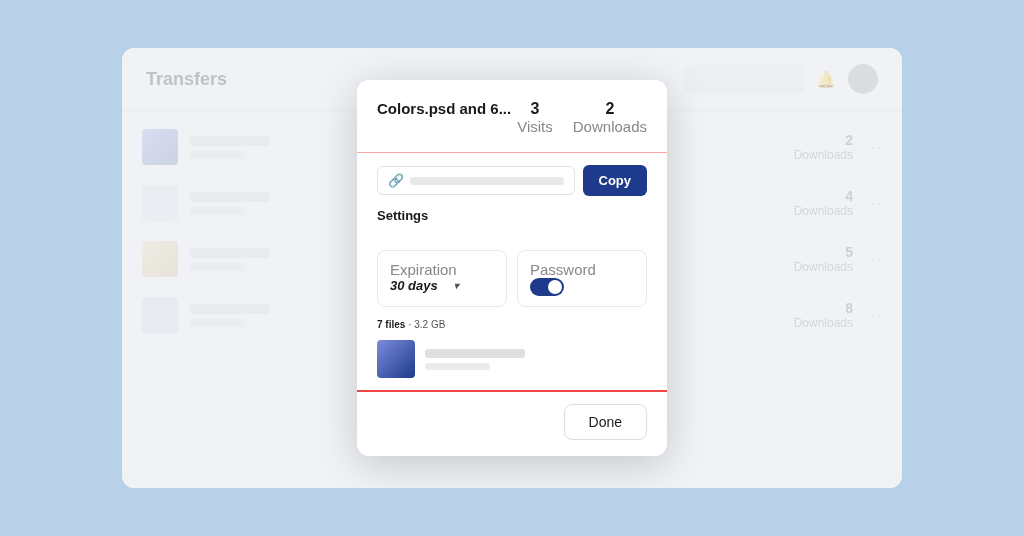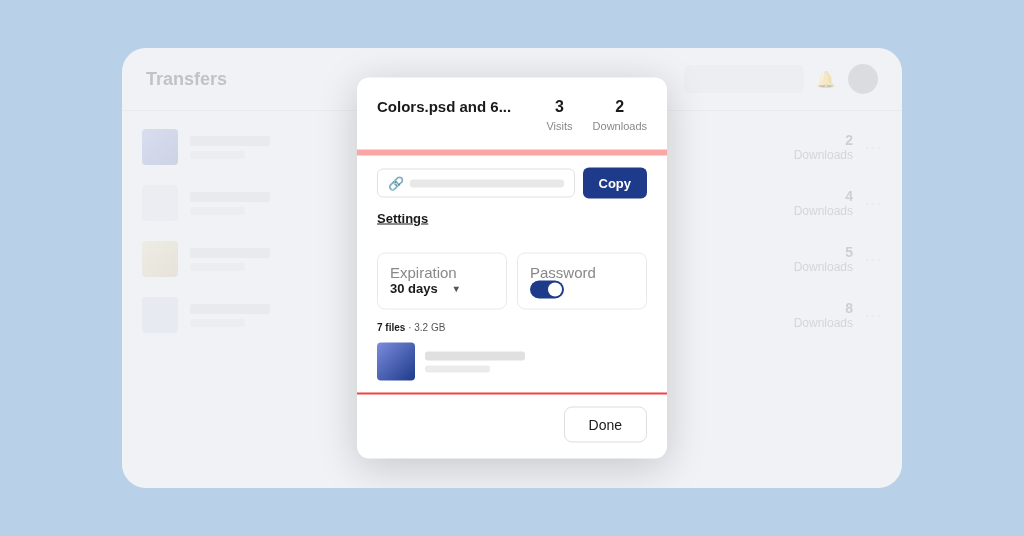--- a/index.html
+++ b/index.html
@@ -12,21 +12,21 @@
       align-items: center;
       justify-content: center;
       overflow: hidden;
     }
 
     
     .bg-panel {
       width: 780px;
       height: 440px;
       background: #f0f2f5;
-      border-radius: 24px;
+      border-radius: 12px;
       position: relative;
       overflow: hidden;
     }
 
     
     .topbar {
       display: flex;
       align-items: center;
       justify-content: space-between;
       padding: 16px 24px;
@@ -136,21 +136,21 @@
       transform: translate(-50%, -50%);
       width: 310px;
       background: #fff;
       border-radius: 12px;
       box-shadow: 0 8px 40px rgba(0,0,0,0.18);
       overflow: hidden;
     }
 
     .modal-header {
       padding: 20px 20px 12px;
-      border-bottom: 6px solid #fca5a5;
+      border-bottom: 1px solid #fca5a5;
     }
     .modal-title-row {
       display: flex;
       align-items: flex-start;
       justify-content: space-between;
       margin-bottom: 4px;
     }
     .modal-transfer-name {
       font-size: 15px;
       font-weight: 700;
@@ -164,21 +164,21 @@
     .modal-stat {
       text-align: center;
     }
     .modal-stat-num {
       font-size: 16px;
       font-weight: 700;
       color: #1a1a1a;
       display: block;
     }
     .modal-stat-label {
-      font-size: 11px;
+      font-size: 15px;
       color: #888;
     }
     .modal-sent {
       font-size: 12px;
       color: #888;
       margin-top: 2px;
     }
 
     
     .link-row {
@@ -220,21 +220,20 @@
 
     
     .settings-section {
       padding: 0 20px 12px;
     }
     .settings-title {
       font-size: 13px;
       font-weight: 700;
       color: #1a1a1a;
       margin-bottom: 27px;
-      text-decoration: underline;
     }
     .settings-cards {
       display: flex;
       gap: 10px;
     }
     .settings-card {
       flex: 1;
       border: 1.5px solid #e8e8e8;
       border-radius: 8px;
       padding: 10px 12px;
@@ -243,20 +242,21 @@
       font-size: 15px;
       color: #888;
     }
     .expiration-value {
       font-size: 13px;
       font-weight: 600;
       color: #1a1a1a;
       display: flex;
       align-items: center;
       gap: 16px;
+      font-style: italic;
     }
     .expiration-value .chevron {
       color: #555;
       font-size: 10px;
     }
     .password-row {
       display: flex;
       align-items: center;
       justify-content: space-between;
     }

